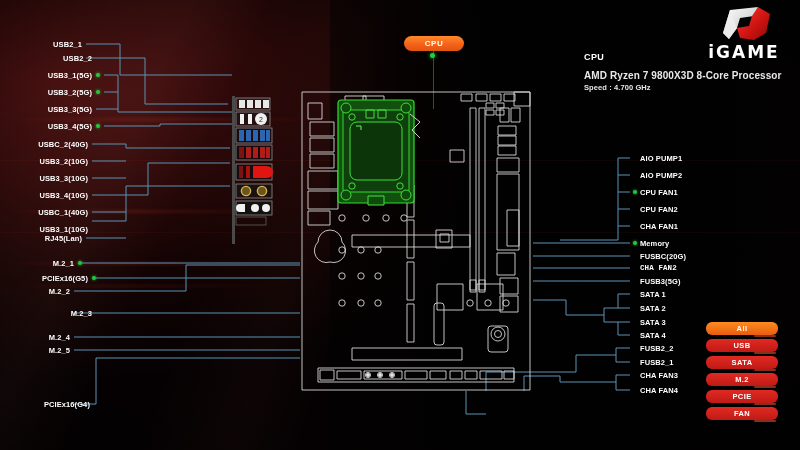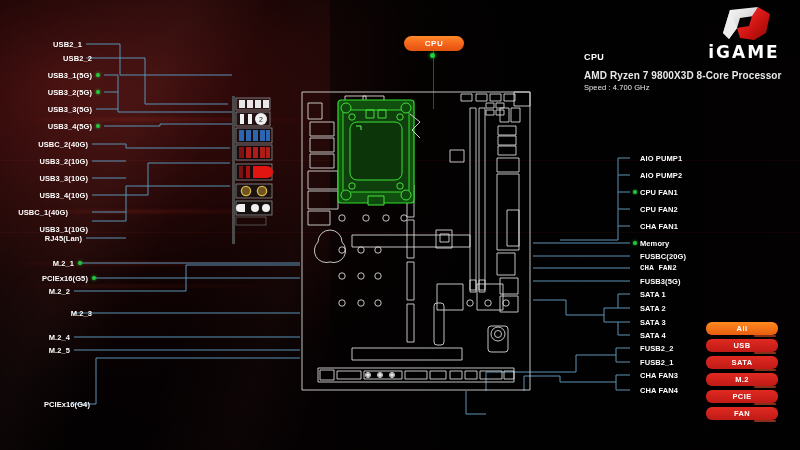--- a/index.html
+++ b/index.html
@@ -36,21 +36,21 @@
      color:#fff;font-size:8px;font-weight:bold;text-align:center;line-height:15px;letter-spacing:.5px;
      box-shadow:0 1px 3px rgba(0,0,0,.8);}
   .cpu-stem{position:absolute;left:433px;top:51px;width:1px;height:58px;background:#7d2b2b;}
   .cpu-dot{position:absolute;left:430px;top:53px;width:5px;height:5px;border-radius:50%;background:#1fcf3a;
      box-shadow:0 0 4px rgba(40,220,70,.8);}
 
   
   .cpu-info{position:absolute;left:584px;top:52px;}
   .cpu-info .h{font-size:9px;font-weight:bold;color:#fff;letter-spacing:.4px;}
   .cpu-info .l{font-size:10px;font-weight:bold;color:#e8e8e8;margin-top:8px;letter-spacing:.1px;}
-  .cpu-info .l2{font-size:7.5px;font-weight:normal;color:#e8e8e8;margin-top:2px;letter-spacing:.1px;}
+  .cpu-info .l2{font-size:7.5px;font-weight:bold;color:#e8e8e8;margin-top:2px;letter-spacing:.1px;}
 
   
   .lab{position:absolute;font-size:7.5px;font-weight:bold;color:#ffffff;white-space:nowrap;
        letter-spacing:.1px;line-height:9px;}
   .lab.r{text-align:right;}
   .dot{position:absolute;width:4px;height:4px;border-radius:50%;background:#22c83c;
        box-shadow:0 0 3px rgba(40,210,70,.9);}
 
   
   svg.wires{position:absolute;left:0;top:0;width:800px;height:450px;}
@@ -355,21 +355,21 @@
     <div class="dot" style="left:96px;top:73px;"></div>
     <div class="lab r" style="left:0;top:88px;width:92px;">USB3_2(5G)</div>
     <div class="dot" style="left:96px;top:90px;"></div>
     <div class="lab r" style="left:0;top:105px;width:92px;">USB3_3(5G)</div>
     <div class="lab r" style="left:0;top:122px;width:92px;">USB3_4(5G)</div>
     <div class="dot" style="left:96px;top:124px;"></div>
     <div class="lab r" style="left:0;top:140px;width:88px;">USBC_2(40G)</div>
     <div class="lab r" style="left:0;top:157px;width:88px;">USB3_2(10G)</div>
     <div class="lab r" style="left:0;top:174px;width:88px;">USB3_3(10G)</div>
     <div class="lab r" style="left:0;top:191px;width:88px;">USB3_4(10G)</div>
-    <div class="lab r" style="left:0;top:208px;width:68px;">USBC_1(40G)</div>
+    <div class="lab r" style="left:0;top:208px;width:88px;">USBC_1(40G)</div>
     <div class="lab r" style="left:0;top:225px;width:88px;">USB3_1(10G)</div>
     <div class="lab r" style="left:0;top:234px;width:82px;">RJ45(Lan)</div>
 
     <div class="lab r" style="left:0;top:259px;width:74px;">M.2_1</div>
     <div class="dot" style="left:78px;top:261px;"></div>
     <div class="lab r" style="left:0;top:274px;width:88px;">PCIEx16(G5)</div>
     <div class="dot" style="left:92px;top:276px;"></div>
     <div class="lab r" style="left:0;top:287px;width:70px;">M.2_2</div>
     <div class="lab r" style="left:0;top:309px;width:92px;">M.2_3</div>
     <div class="lab r" style="left:0;top:333px;width:70px;">M.2_4</div>

